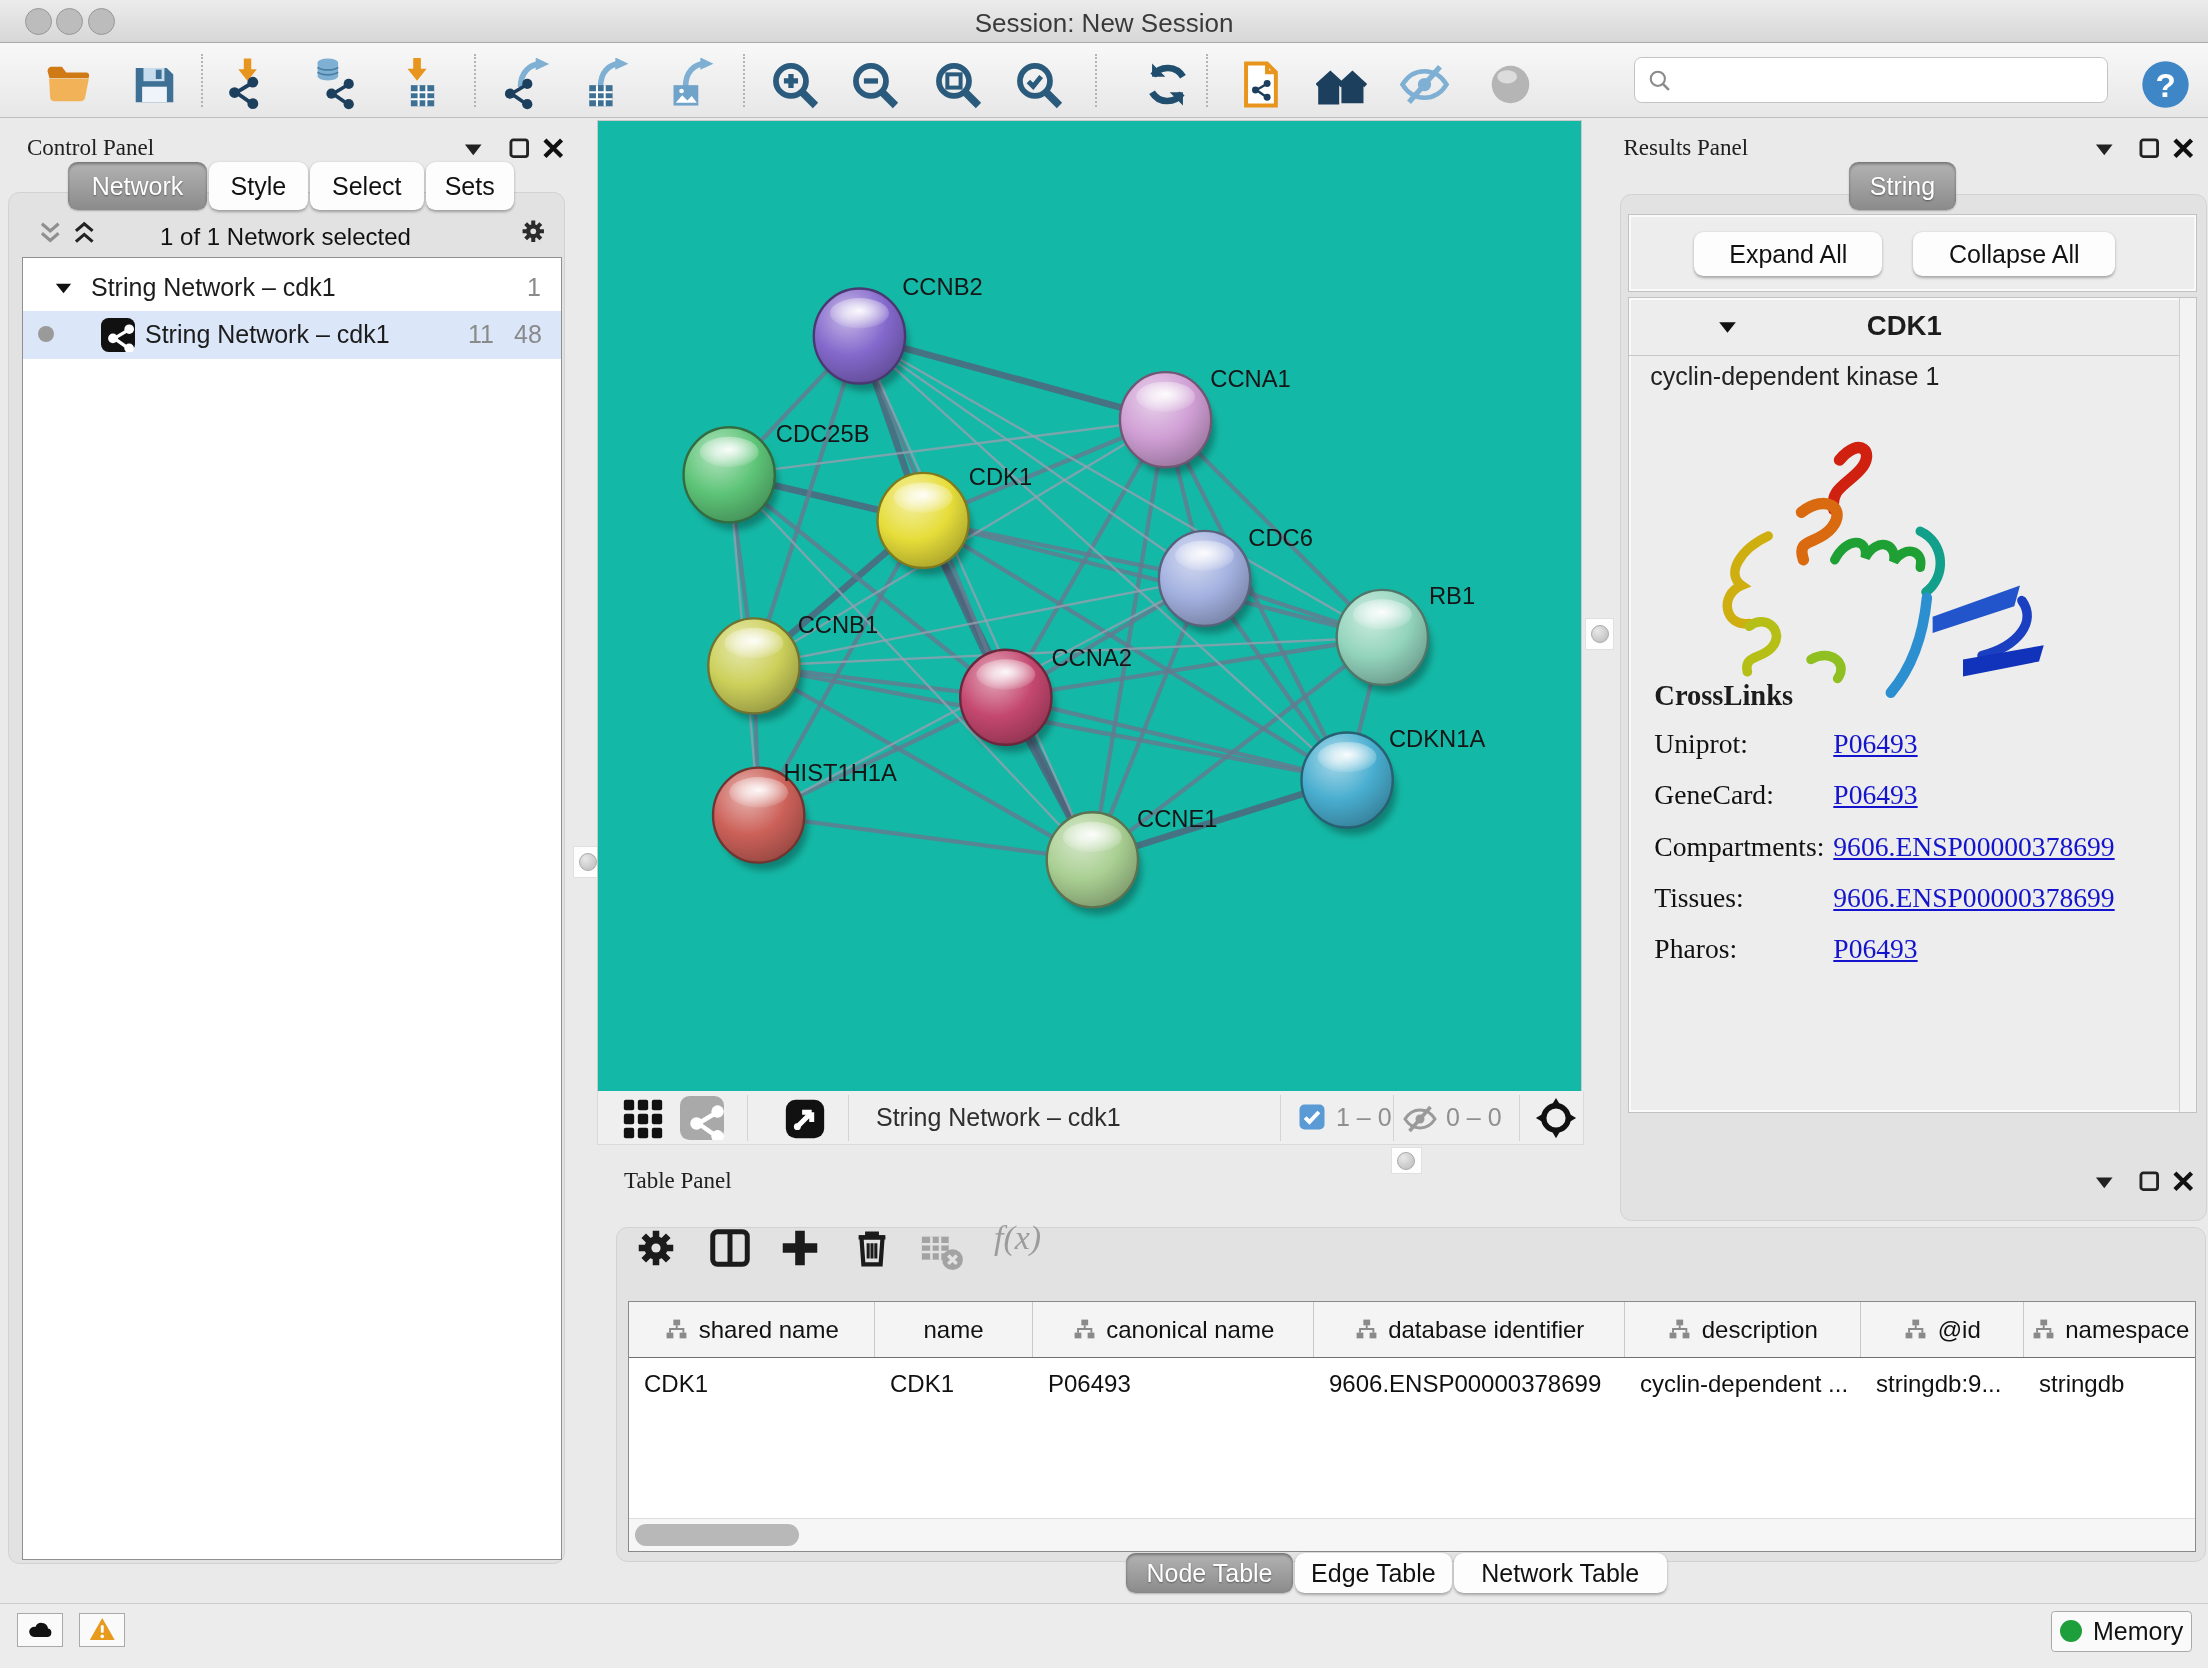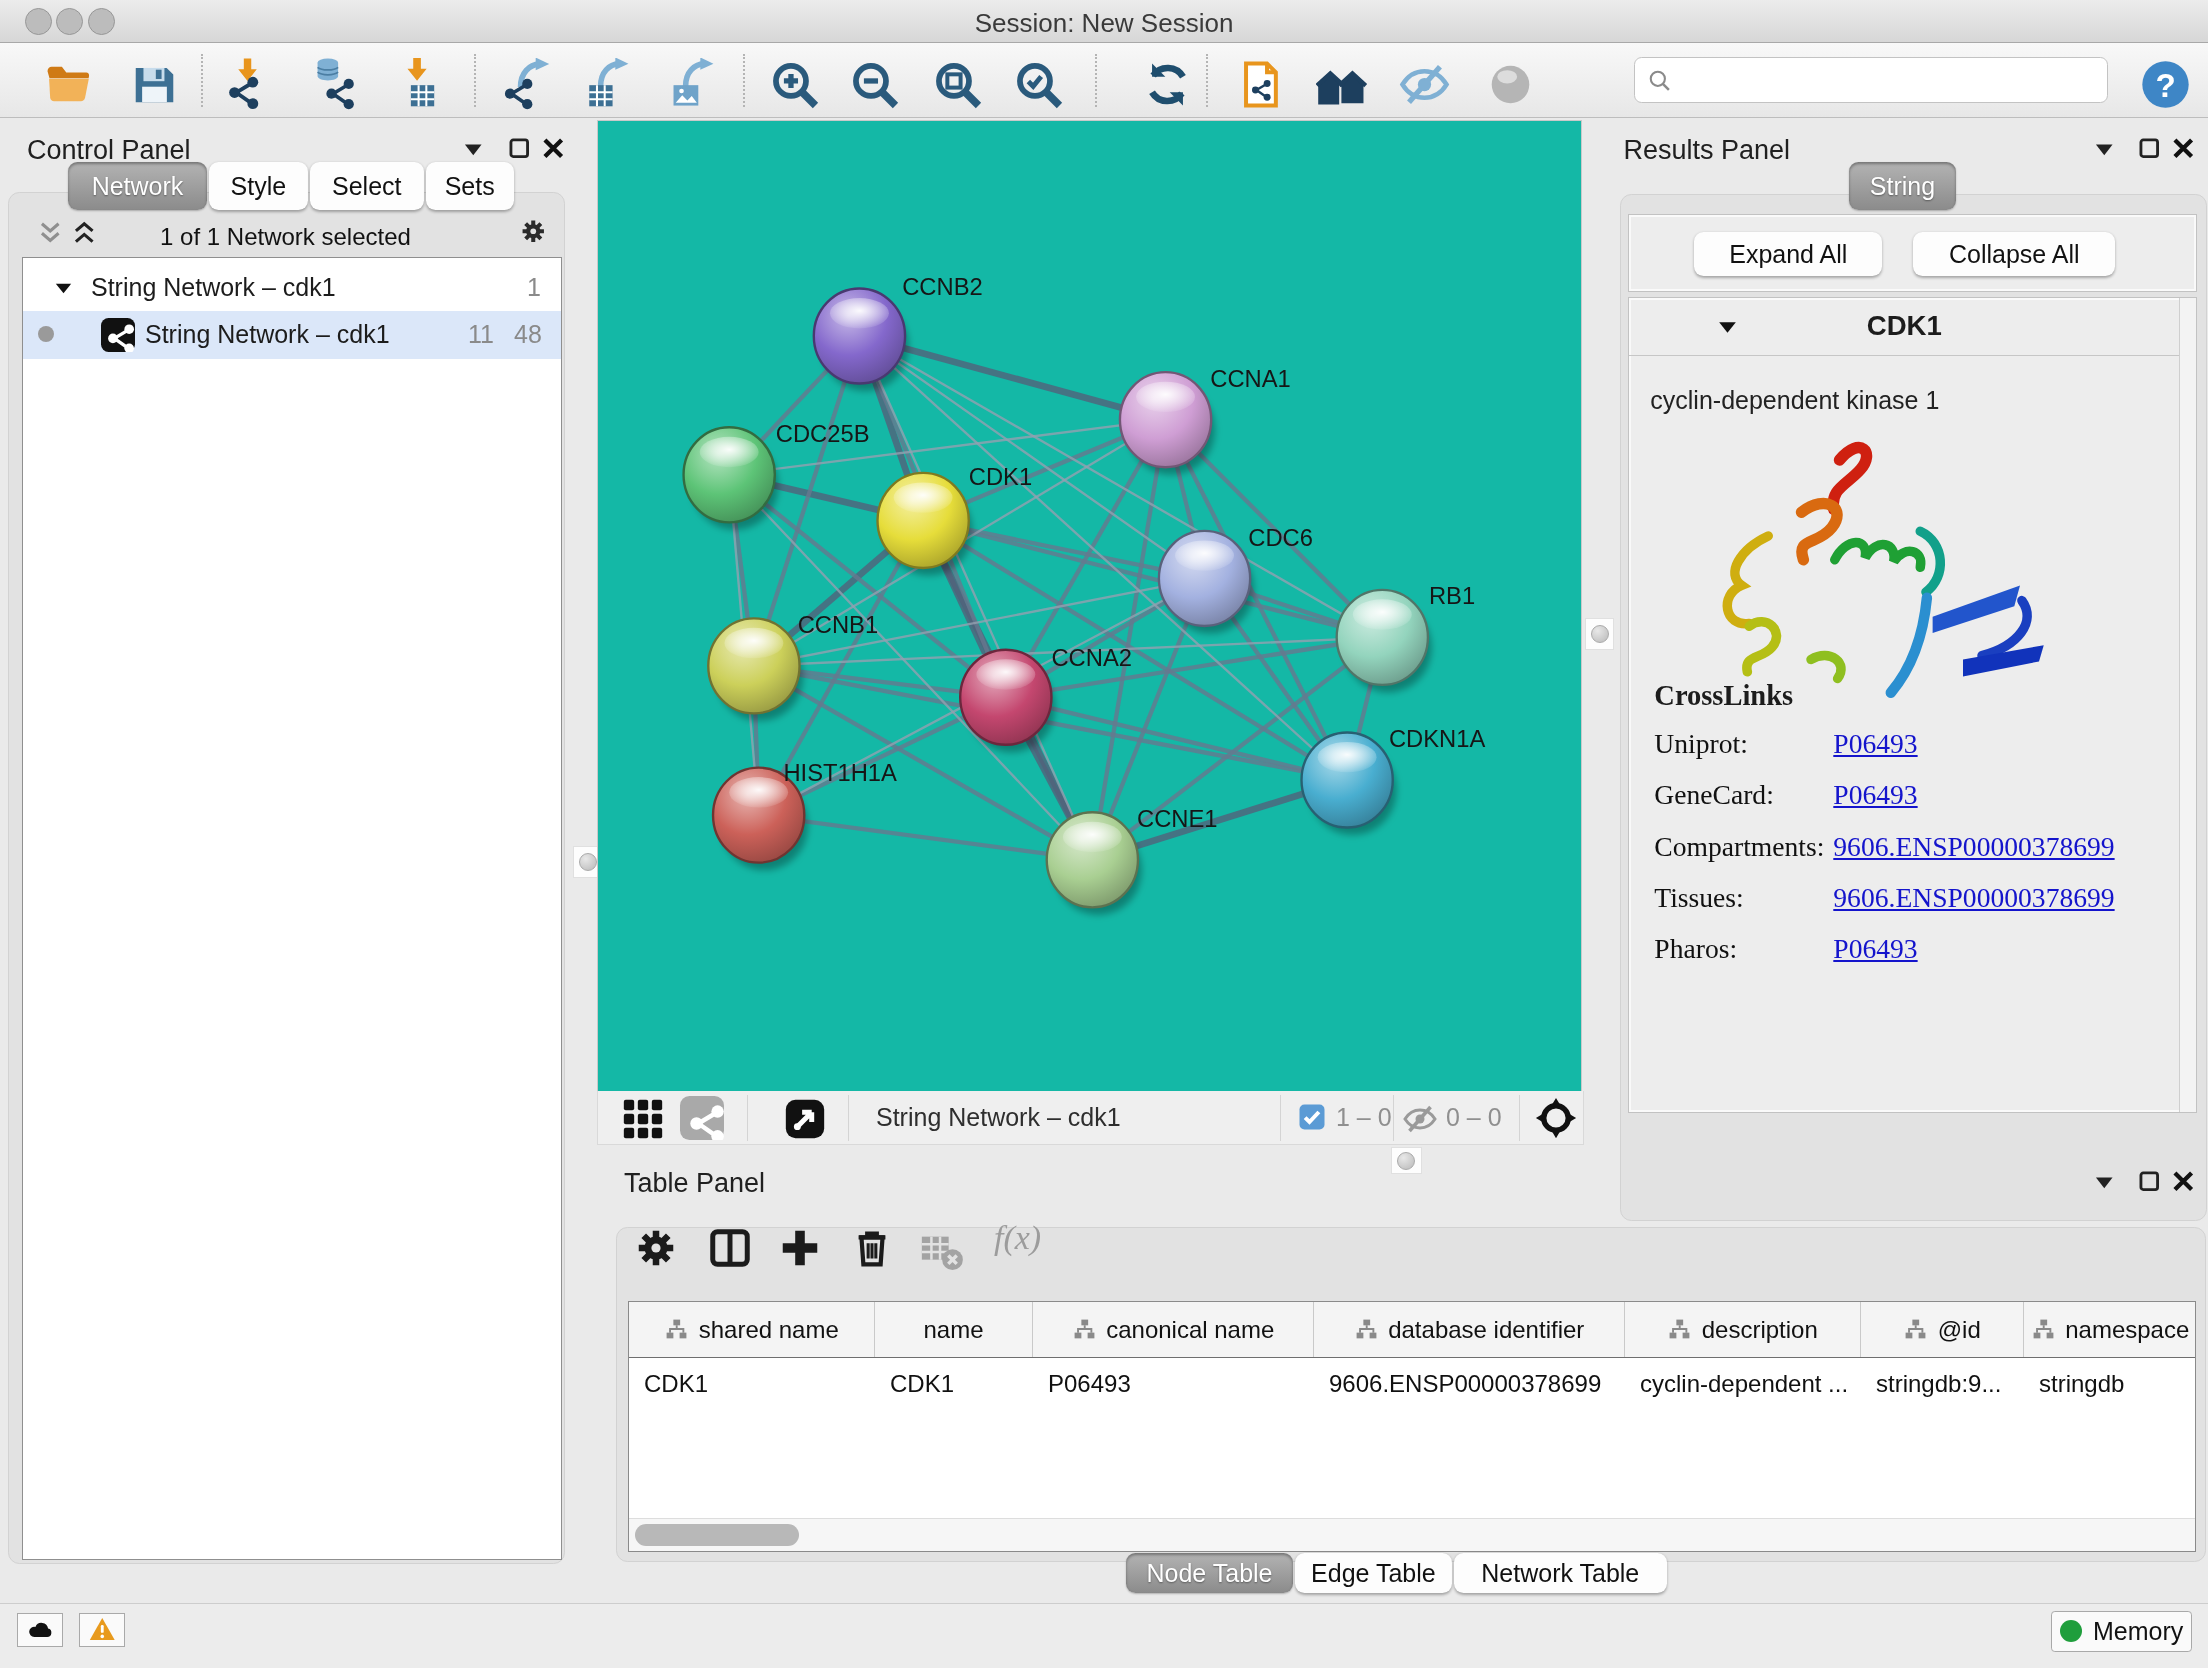--- a/index.html
+++ b/index.html
@@ -16,21 +16,21 @@
   .toolbar{left:0;top:43px;width:2208px;height:74px;
     background:linear-gradient(#f8f8f8,#e7e7e7);border-bottom:1px solid #bdbdbd;}
   .tbi{top:15px;width:53px;height:53px;}
   .tbi svg{width:53px;height:53px;}
   .tbsep{top:11.4px;width:0;height:53px;border-left:2.9px dotted #b4b4b4;}
   .search-wrap{left:1634px;top:14.3px;width:474px;height:46px;}
   .search-input{width:100%;height:100%;box-sizing:border-box;border:1.9px solid #c3c3c3;border-radius:7.6px;
     background:#fff;font-size:23px;padding:0 13.3px 0 51px;outline:none;font-family:"Liberation Sans",sans-serif;}
   .search-glass{left:13.3px;top:10.5px;width:25px;height:25px;pointer-events:none;}
   
-  .panel-title{font-size:27px;color:#202020;}
+  .panel-title{font-size:23px;color:#202020;font-family:Liberation Serif, serif;}
   .win-ctrl{width:28.5px;height:28.5px;}
   .win-ctrl svg{width:28.5px;height:28.5px;}
   .tab{height:48px;border-radius:9.5px;font-size:25px;display:flex;align-items:center;justify-content:center;
     background:#fdfdfd;color:#111;box-shadow:0 1.9px 2.9px rgba(0,0,0,.30);margin-right:1.9px;}
   .tab.selected{background:linear-gradient(#b3b3b3,#8b8b8b);color:#fff;
     box-shadow:inset 0 1.9px 2.9px rgba(0,0,0,.35),0 1px 1.9px rgba(0,0,0,.25);
     text-shadow:0 1px 1.9px rgba(0,0,0,.4);}
   .container{background:#e2e2e2;border:1px solid #d2d2d2;border-radius:11.4px;}
   
   .cp-status{font-size:24px;color:#111;}
@@ -793,21 +793,21 @@
     </div>
 
     <div class="abs inner-box" style="left:14.3px;top:179px;width:567px;height:814px">
       <div class="abs scroll-track" style="left:550px;top:0;width:16px;height:814px"></div>
       <div class="abs res-sec-head" style="left:0;top:0;width:550px;height:57px">
         <svg class="abs" style="left:86px;top:17px;width:25px;height:25px" viewBox="0 0 24 24">
             <path d="M4 7h16l-8 10z" fill="#111"></path>
           </svg>
         <span class="abs res-name" style="left:0;top:12.4px;width:550px;text-align:center">CDK1</span>
       </div>
-      <div class="abs res-desc" style="left:21px;top:88px">cyclin-dependent kinase 1</div>
+      <div class="abs res-desc" style="left:21px;top:64px">cyclin-dependent kinase 1</div>
 
       <svg class="abs" style="left:49px;top:124px" width="399" height="323" viewBox="0 0 420 340">
         <g fill="none" stroke-linecap="round">
           <path d="M170 40 c 22 -26 38 -8 22 10 c -14 16 -32 20 -28 42" stroke="#cf2010" stroke-width="12"></path>
           <path d="M130 95 c 26 -20 48 -4 32 16 c -15 19 -38 10 -30 34" stroke="#d96a10" stroke-width="12"></path>
           <path d="M95 120 c -30 14 -45 40 -28 52 c -24 10 -18 44 8 40" stroke="#cfae10" stroke-width="10"></path>
           <path d="M75 215 c 18 -14 38 6 24 22 c -11 13 -30 8 -26 26" stroke="#b5bf15" stroke-width="10"></path>
           <path d="M140 250 c 20 -12 40 4 28 20" stroke="#8fbf20" stroke-width="10"></path>
           <path d="M165 145 c 12 -24 36 -24 32 -2 c 12 -22 34 -16 30 4 c 12 -18 32 -12 28 6" stroke="#1fa034" stroke-width="10"></path>
           <path d="M255 115 c 26 12 28 48 6 64" stroke="#12a08a" stroke-width="10"></path>

